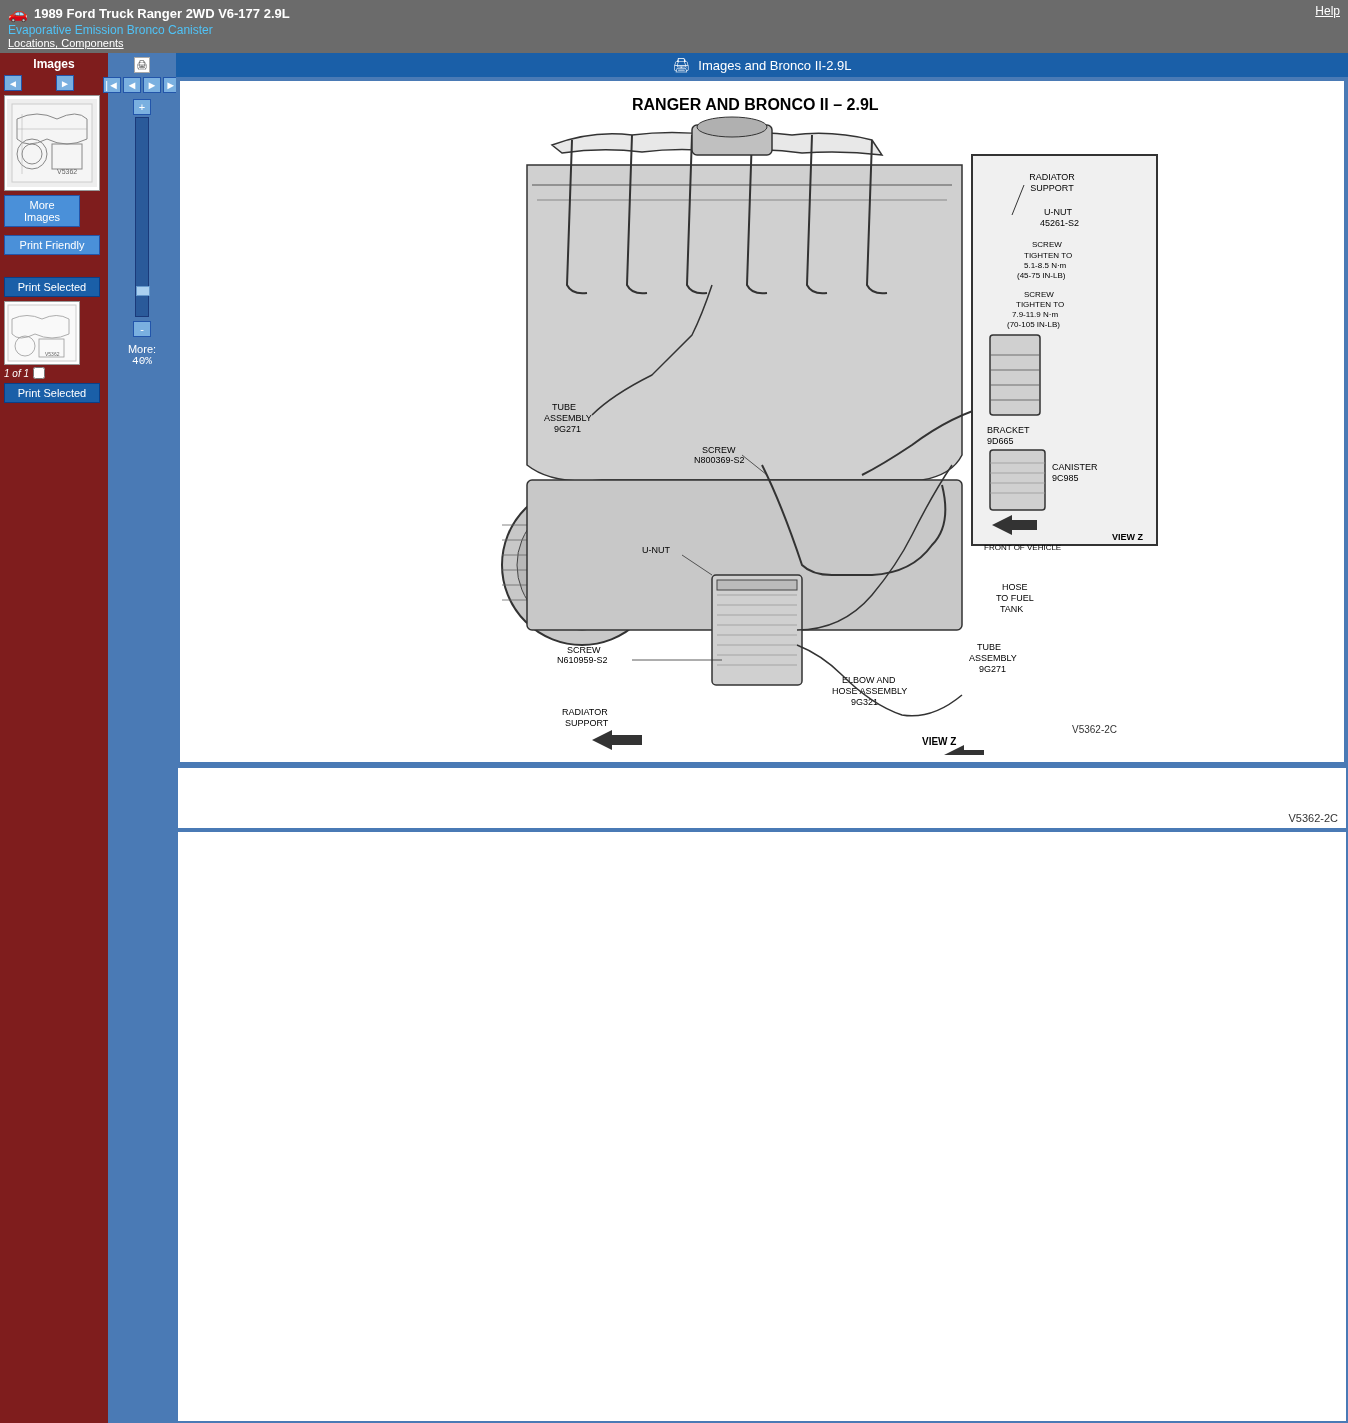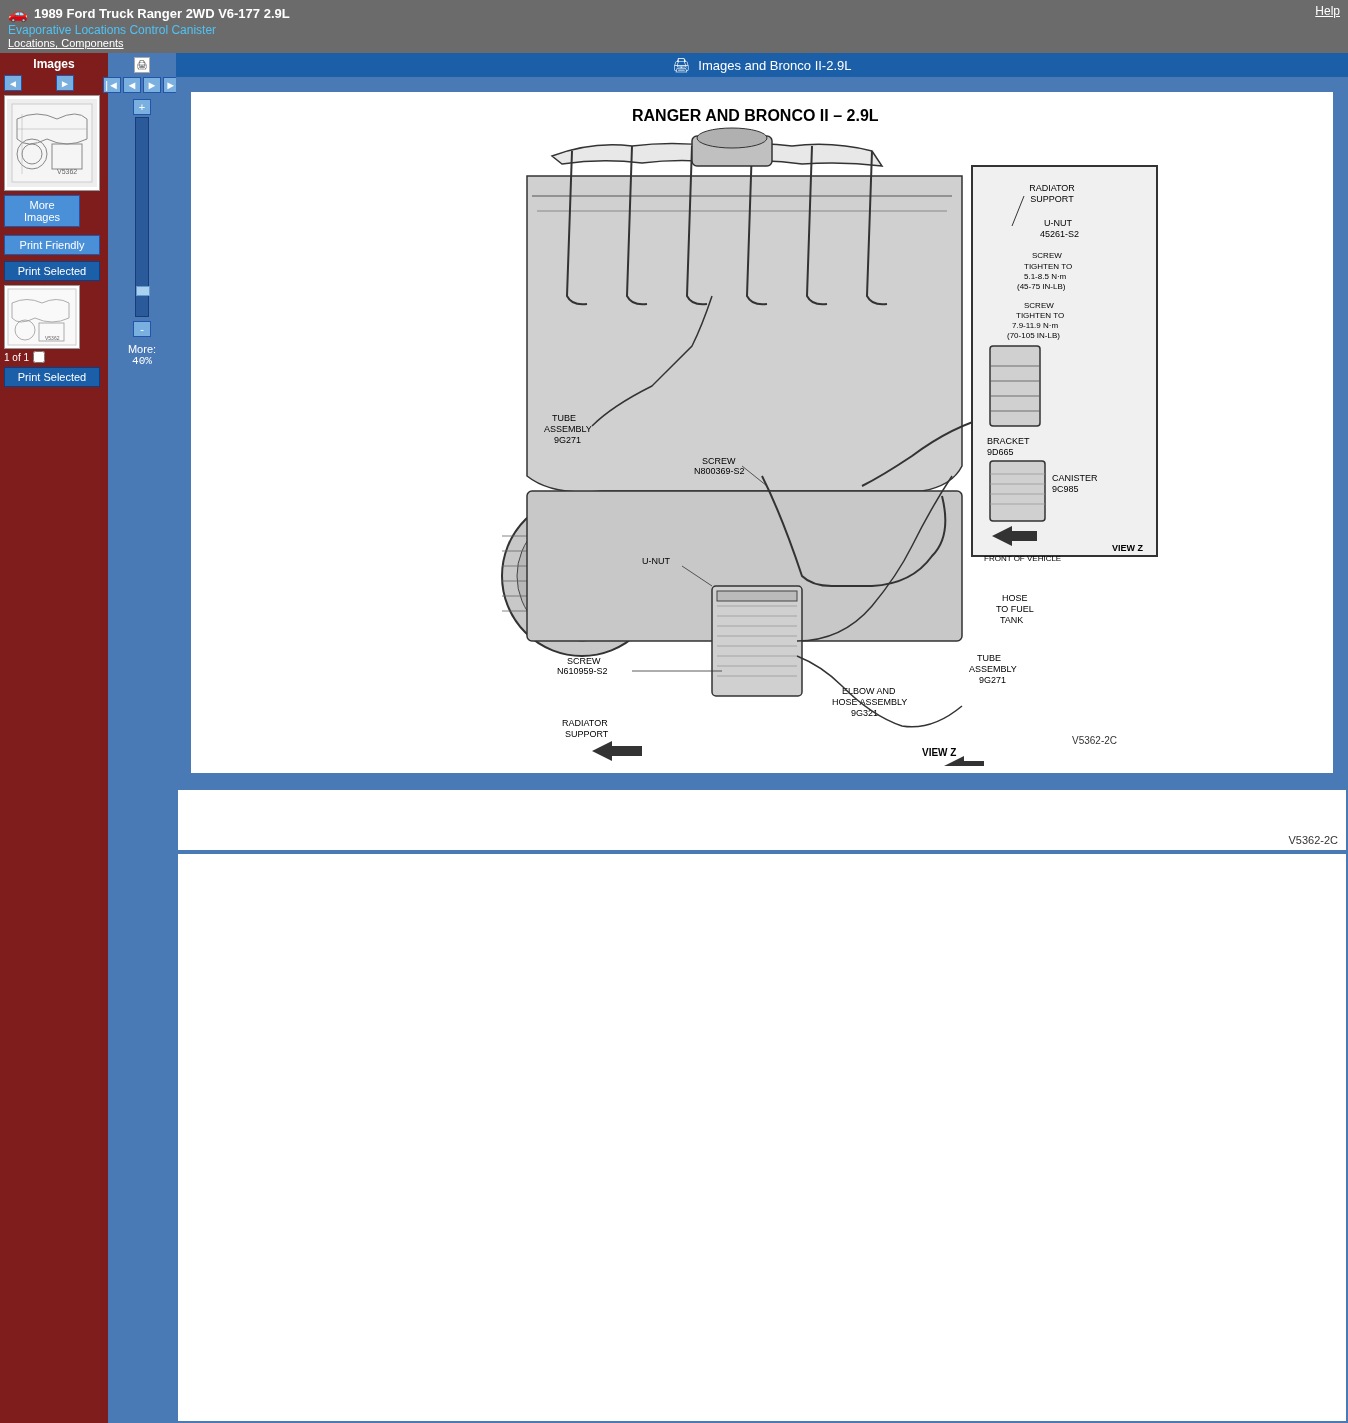--- a/index.html
+++ b/index.html
@@ -85,21 +85,21 @@
     }
     #print-friendly-btn {
       background: #4a90d9;
       color: #fff;
       border: 1px solid #2255aa;
       padding: 3px 8px;
       cursor: pointer;
       font-size: 11px;
       width: 96px;
       text-align: center;
-      margin-bottom: 6px;
+      margin-bottom: 22px;
     }
     #print-selected-btn1 {
       background: #1a5fa8;
       color: #fff;
       border: 1px solid #0a3f88;
       padding: 3px 8px;
       cursor: pointer;
       font-size: 11px;
       width: 96px;
       text-align: center;
@@ -111,21 +111,21 @@
       background: #fff;
       border: 1px solid #999;
       margin-bottom: 2px;
       display: flex; align-items: center; justify-content: center;
       font-size: 9px;
     }
     #page-thumbnail svg { width: 70px; height: 58px; }
     #page-counter-row {
       display: flex; align-items: center; gap: 4px; margin-bottom: 4px;
     }
-    #page-counter { font-size: 10px; color: #fff; }
+    #page-counter { font-size: 10px; color: #fff; font-style: italic; }
     #page-checkbox {
       width: 12px; height: 12px; cursor: pointer;
     }
     #print-selected-btn2 {
       background: #1a5fa8;
       color: #fff;
       border: 1px solid #0a3f88;
       padding: 3px 8px;
       cursor: pointer;
       font-size: 11px;
@@ -207,21 +207,21 @@
     }
     #print-icon {
       width: 16px; height: 16px;
       background: #fff;
       border: 1px solid #aaa;
       display: inline-flex; align-items: center; justify-content: center;
       font-size: 9px; color: #333;
     }
     #diagram-panel {
       background: #fff;
-      margin: 15px;
+      margin: 4px;
       padding: 4px;
       min-height: 680px;
       position: relative;
     }
     #diagram-panel svg {
       width: 100%;
       height: 670px;
     }
     #second-panel {
       background: #fff;
@@ -241,21 +241,21 @@
   </style>
 </head>
 <body>
 
 <div id="header">
   <div id="header-left">
     <div id="header-title">
       <span style="font-size:16px;">🚗</span>
       <span>1989 Ford Truck Ranger 2WD V6-177 2.9L</span>
     </div>
-    <div id="header-subtitle">Evaporative Locations Control Canister</div>
+    <div id="header-subtitle">Evaporative Emission Bronco Canister</div>
     <div id="header-sub2">Locations, Components</div>
   </div>
   <a id="help-link" href="#">Help</a>
 </div>
 
 <div id="main-layout">
 
   <div id="left-sidebar">
     <div id="images-label">Images</div>
 

